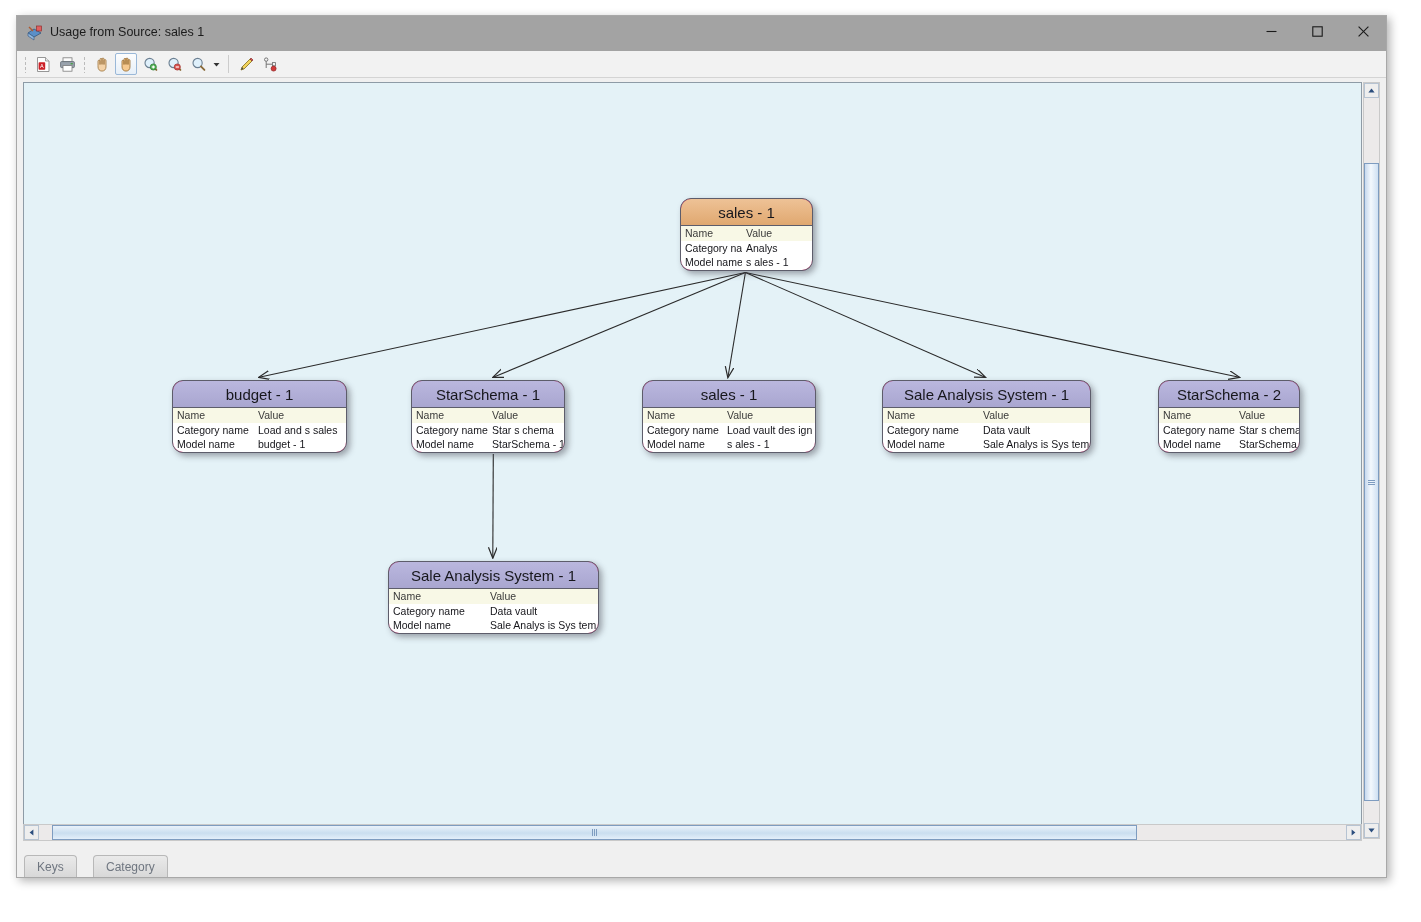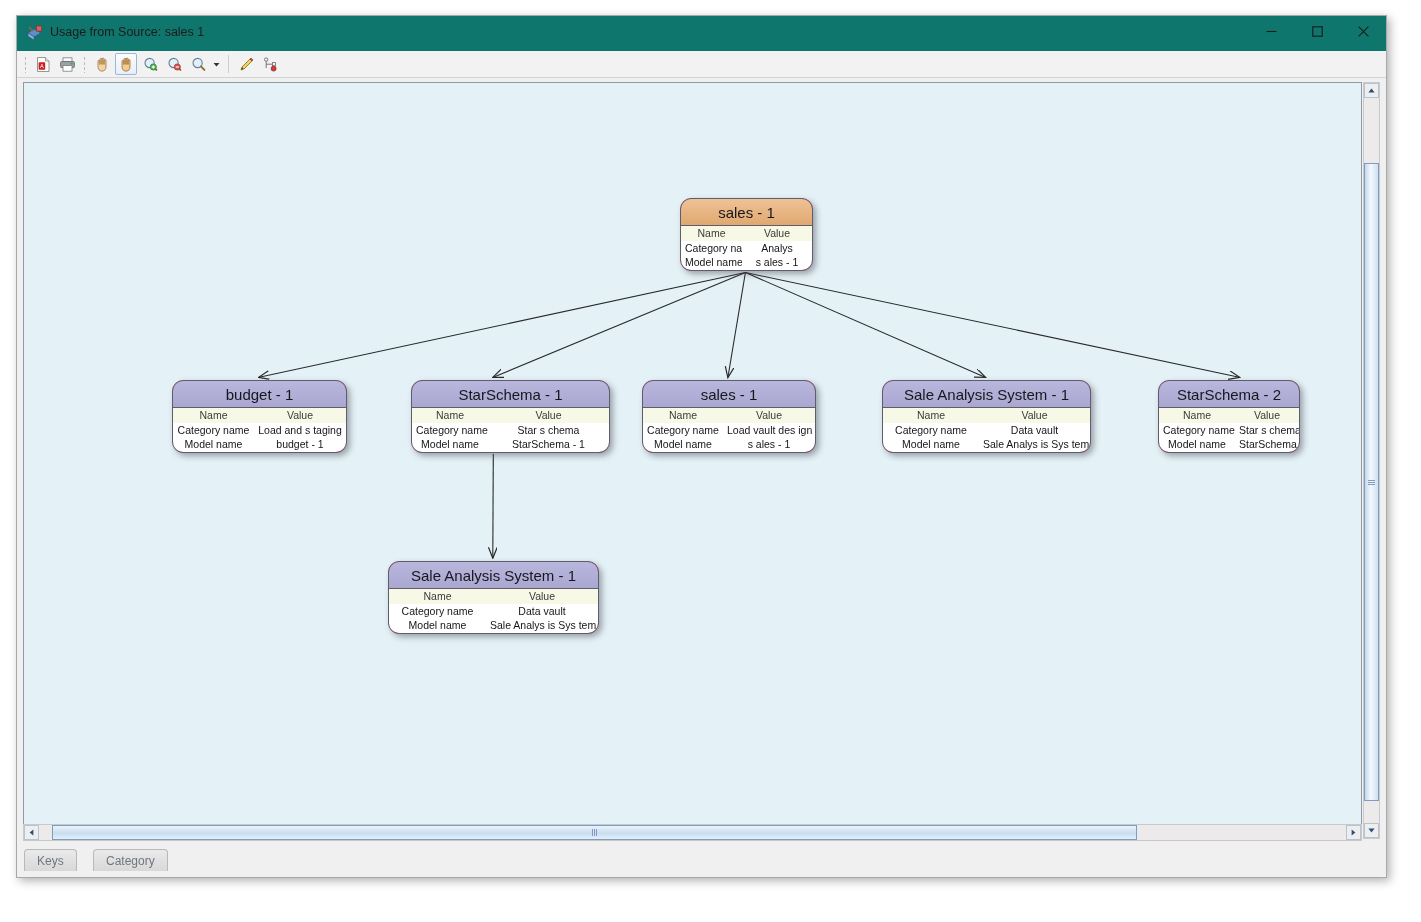--- a/index.html
+++ b/index.html
@@ -28,21 +28,21 @@
     box-shadow: 3px 3px 9px rgba(0,0,0,0.30);
     box-sizing: border-box;
   }
 
   
   .titlebar {
     position: absolute;
     left: 0; top: 0;
     width: 100%;
     height: 35px;
-    background: #0f766e;
+    background: #a3a3a3;
     box-sizing: border-box;
   }
   .title-icon {
     position: absolute;
     left: 9px; top: 8px;
     width: 18px; height: 18px;
   }
   .title-text {
     position: absolute;
     left: 33px; top: 9px;
@@ -166,21 +166,20 @@
   }
   .node-header.tan {
     background: linear-gradient(#eec296, #e0a870);
   }
   .node-table {
     width: 100%;
     border-collapse: collapse;
     table-layout: fixed;
     font-size: 10.5px;
     color: #15151a;
-    text-align: center;
   }
   .node-table td {
     padding: 1px 4px 1px 4px;
     height: 14.5px;
     white-space: nowrap;
     overflow: hidden;
     box-sizing: border-box;
   }
   .node-table tr.hdr td {
     background: #f8f8e6;
@@ -265,21 +264,21 @@
   .bottom-bar {
     position: absolute;
     left: 0;
     bottom: 0;
     width: 100%;
     height: 34px;
     background: #f0f0f0;
   }
   .tab {
     position: absolute;
-    top: 6px;
+    top: 12px;
     height: 22px;
     padding: 0 12px;
     display: flex;
     align-items: center;
     justify-content: center;
     font-size: 12px;
     color: #6f7680;
     border: 1px solid #b8b8b8;
     border-bottom: none;
     border-radius: 4px 4px 0 0;
@@ -465,31 +464,31 @@
                     <col style="width:81px">
                     <col>
                   </colgroup>
                   <tbody>
                     <tr class="hdr">
                       <td>Name</td>
                       <td>Value</td>
                     </tr>
                     <tr class="row">
                       <td>Category name</td>
-                      <td>Load and s taging</td>
+                      <td>Load and s sales</td>
                     </tr>
                     <tr class="row">
                       <td>Model name</td>
                       <td>budget - 1</td>
                     </tr>
                   </tbody>
                 </table>
               </div>
             </div>
-            <div class="node" style="left: 387px; top: 297px; width: 199px;">
+            <div class="node" style="left: 387px; top: 297px; width: 154px;">
               <div class="node-box">
                 <div class="node-header purple">StarSchema - 1</div>
                 <table class="node-table">
                   <colgroup>
                     <col style="width:76px">
                     <col>
                   </colgroup>
                   <tbody>
                     <tr class="hdr">
                       <td>Name</td>

